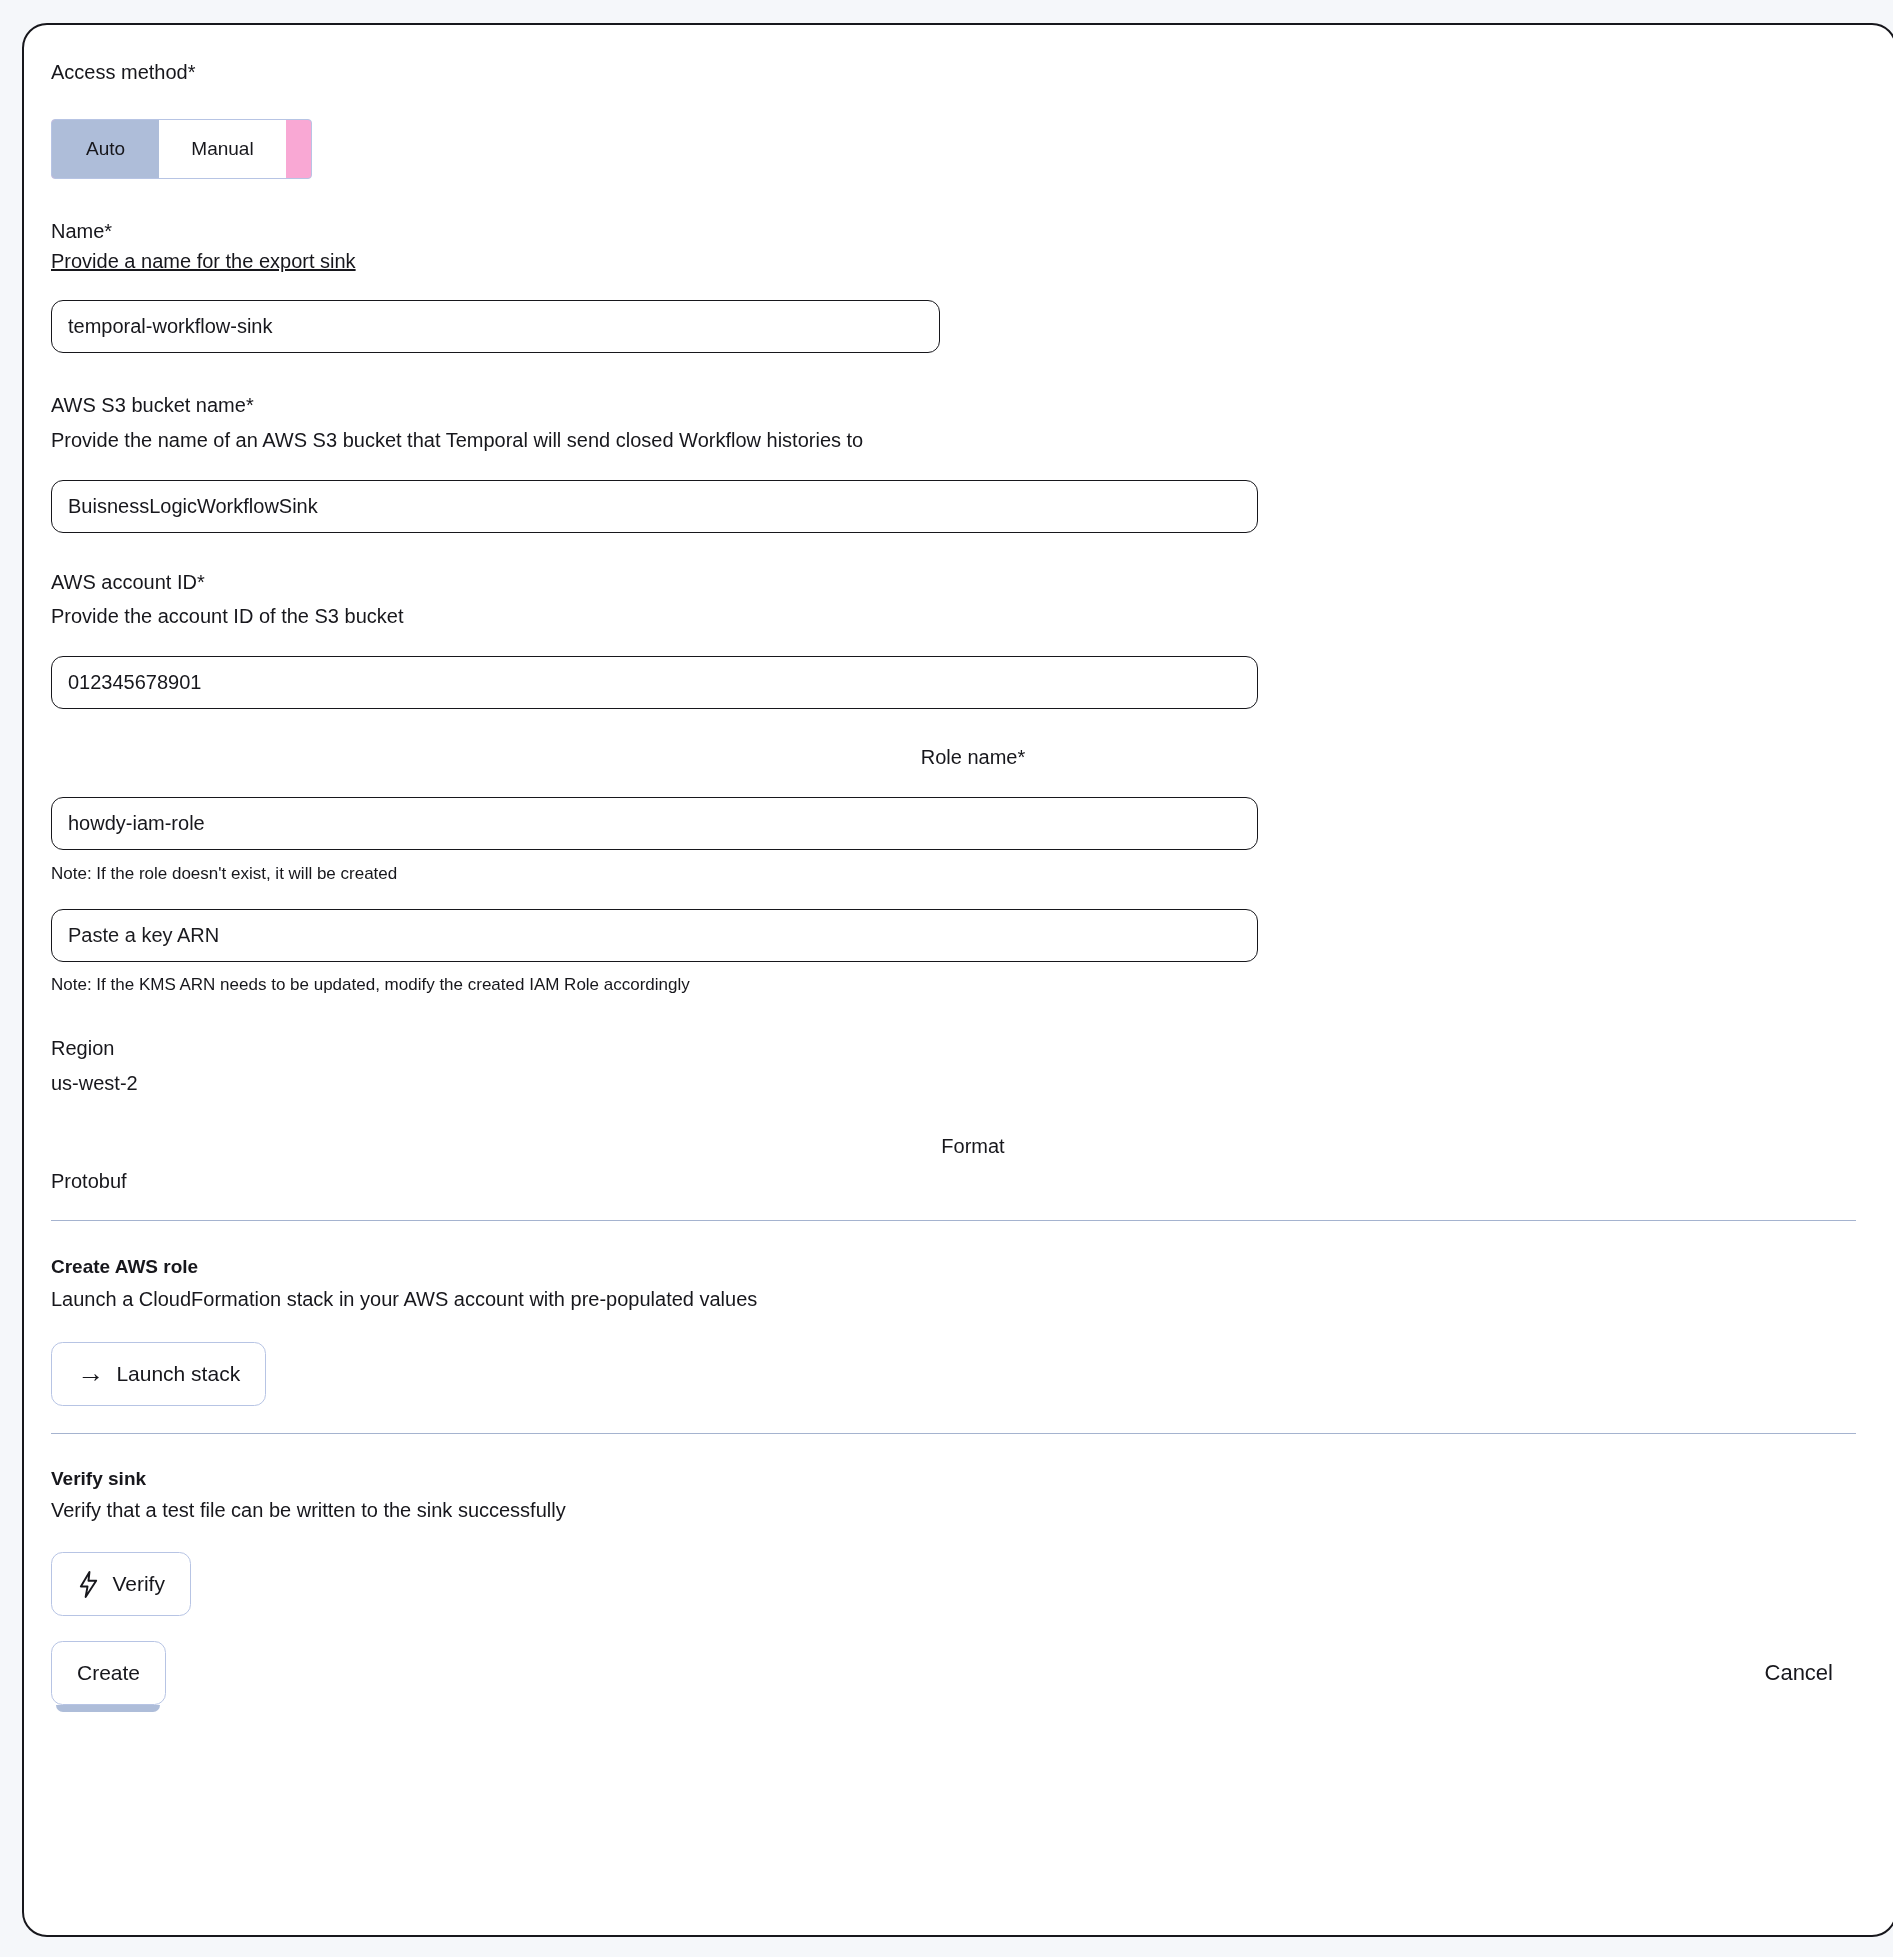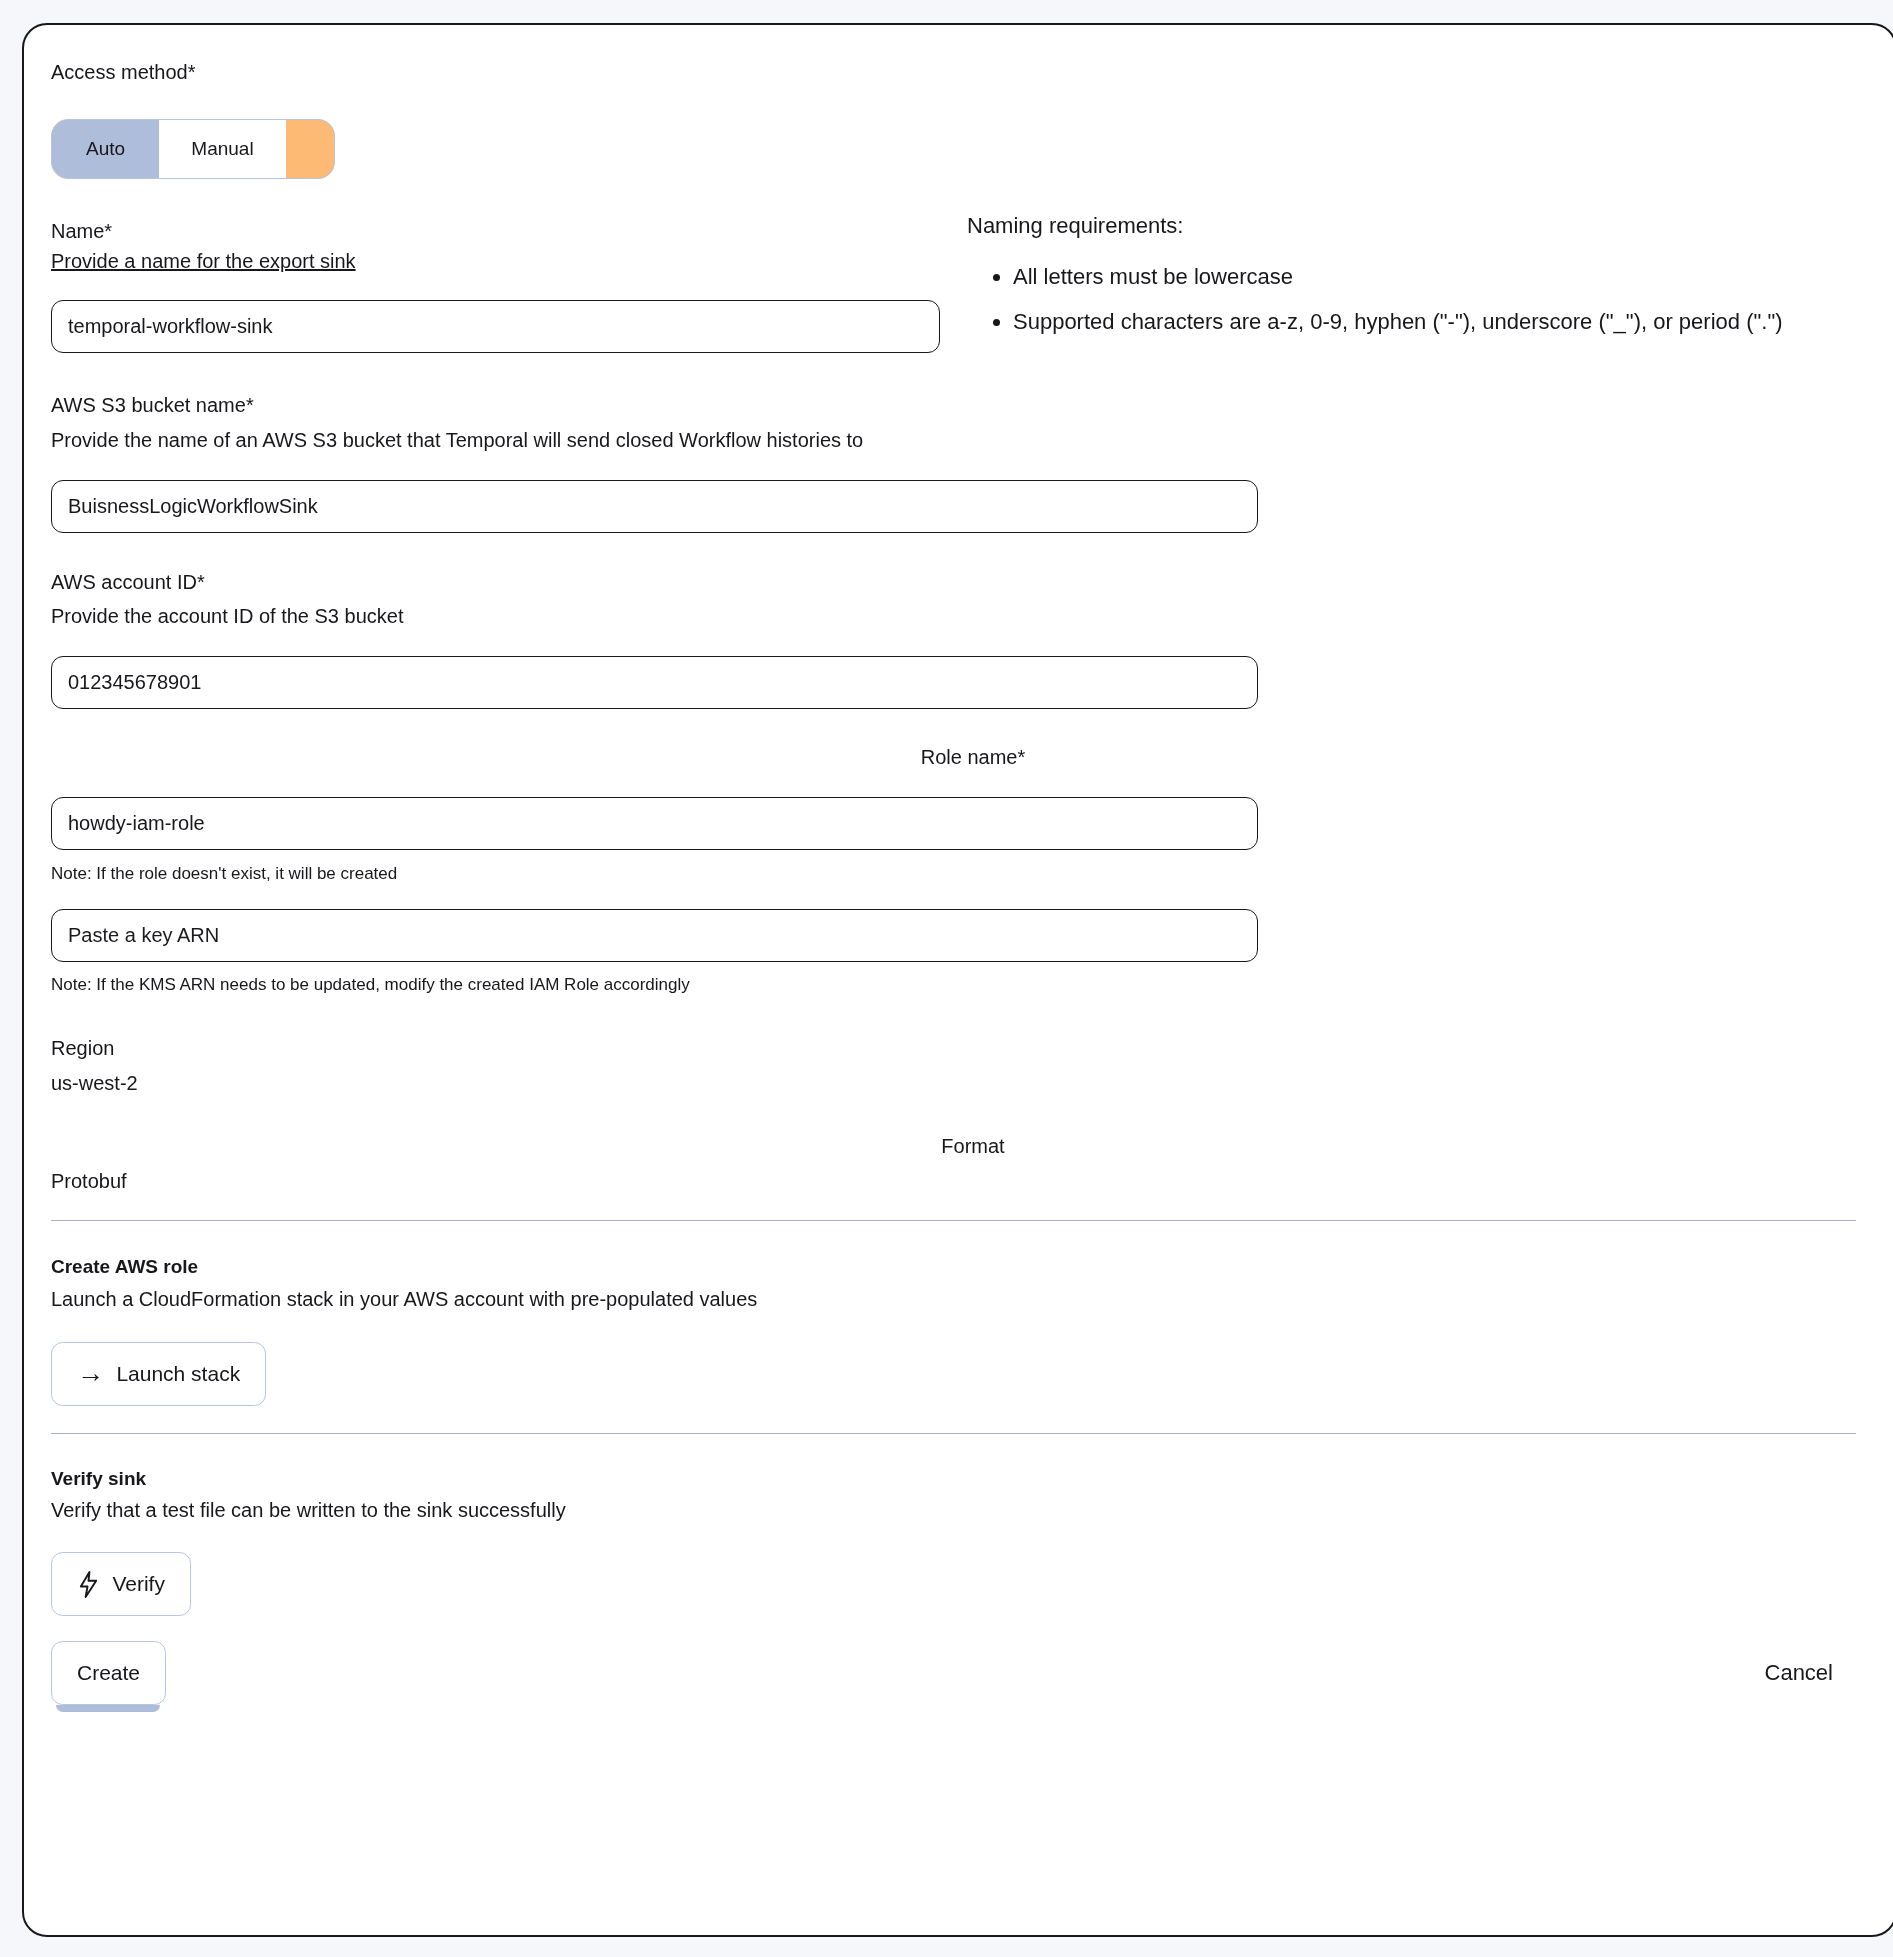--- a/index.html
+++ b/index.html
@@ -20,25 +20,25 @@
     padding: 32.5px 0 0 27px;
   }
   .label { font-size: 20px; line-height: 29px; }
   .desc  { font-size: 20px; line-height: 29px; }
   .note  { font-size: 17px; line-height: 23px; }
   .bold-heading { font-size: 19px; line-height: 29px; font-weight: bold; }
 
   
   .toggle {
     margin-top: 32.5px;
-    width: 284px; height: 60px;
+    width: 261px; height: 60px;
     border: 1.9px solid #b7c4e4;
-    border-radius: 17px;
+    border-radius: 4px;
     display: flex; overflow: hidden;
-    background: #fdba74;
+    background: #f9a8d4;
   }
   .toggle .seg {
     display: flex; align-items: center; justify-content: center;
     font-size: 19px; cursor: pointer; background: #fff; border: none;
     font-family: "Liberation Sans", sans-serif; color: #17171c;
   }
   .toggle .seg.selected { background: #aebdd9; }
   .seg-auto { width: 107px; }
   .seg-manual { width: 127px; }
 
@@ -127,27 +127,20 @@
 
   <div class="toggle">
     <button class="seg seg-auto selected">Auto</button>
     <button class="seg seg-manual">Manual</button>
   </div>
 
   <div class="label mt-40">Name*</div>
   <div class="desc mt-5">Provide a name for the export sink</div>
   <input class="text-field w-narrow mt-25" type="text" value="temporal-workflow-sink" style="">
 
-  <div class="naming">
-    <div class="nr-title">Naming requirements:</div>
-    <ul>
-      <li>All letters must be lowercase</li>
-      <li>Supported characters are a-z, 0-9, hyphen ("-"), underscore ("_"), or period (".")</li>
-    </ul>
-  </div>
 
   <div class="label mt-40">AWS S3 bucket name*</div>
   <div class="desc mt-6">Provide the name of an AWS S3 bucket that Temporal will send closed Workflow histories to</div>
   <input class="text-field w-wide mt-26" type="text" value="BuisnessLogicWorkflowSink" style="">
 
   <div class="label mt-37">AWS account ID*</div>
   <div class="desc mt-6">Provide the account ID of the S3 bucket</div>
   <input class="text-field w-wide mt-26" type="text" value="012345678901" style="">
 
   <div class="label mt-36">Role name*</div>

